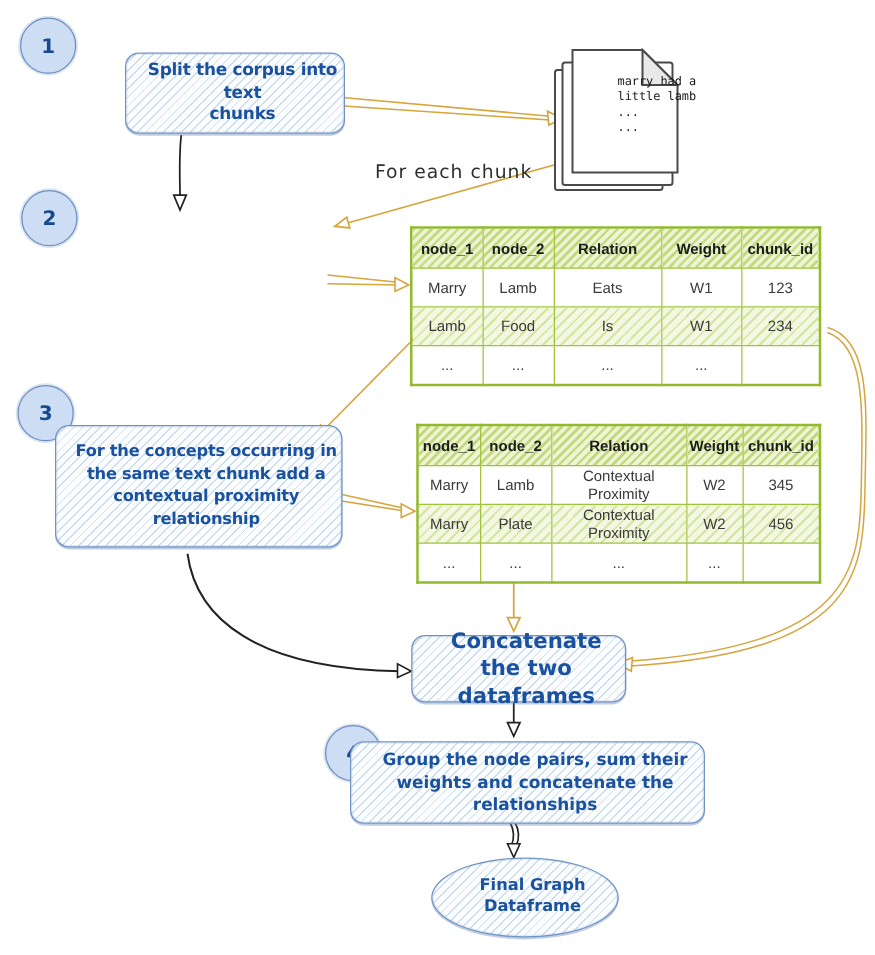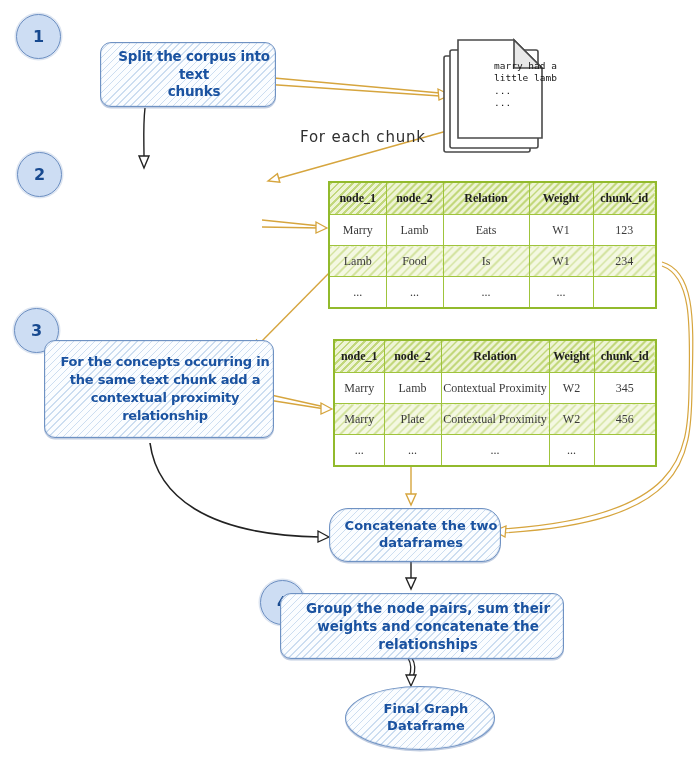--- a/index.html
+++ b/index.html
@@ -12,32 +12,32 @@
         background-image:repeating-linear-gradient(135deg,rgba(158,190,226,.50) 0 1px,transparent 1px 5px);
         border:1.7px solid #6f92c3;border-radius:11px;
         box-shadow:0 1.5px 0 rgba(100,130,180,.40), inset 0 0 0 1px rgba(130,160,205,.18);padding-left:12px;}
   .badge{position:absolute;z-index:2;display:flex;align-items:center;justify-content:center;
         width:43px;height:43px;border-radius:50%;background:#cdddf3;border:1.7px solid #6c8fc2;
         color:#17498f;font-size:16px;font-weight:700;
         box-shadow:0 0 0 1.5px rgba(120,150,200,.25);}
   .box1{left:100px;top:42px;width:162px;height:63px;font-size:13.5px;line-height:1.3;letter-spacing:-.2px;}
   .box2{left:56px;top:172px;width:200px;height:92px;font-size:13.5px;line-height:1.35;letter-spacing:-.2px;}
   .box3{left:44px;top:340px;width:216px;height:96px;font-size:13px;line-height:1.4;letter-spacing:-.2px;}
-  .boxc{left:329px;top:508px;width:158px;height:52px;font-size:13px;line-height:1.3;border-radius:19px;}
+  .boxc{left:329px;top:508px;width:158px;height:52px;font-size:17px;line-height:1.3;}
   .box4{left:280px;top:593px;width:270px;height:64px;font-size:13.5px;line-height:1.35;}
   .finale{left:345px;top:686px;width:136px;height:62px;border-radius:50%;font-size:13px;line-height:1.3;}
   .chunk-label{position:absolute;left:300px;top:128px;z-index:3;color:#2e2e2e;
         font-size:15px;letter-spacing:.8px;}
   
   .doc-text{position:absolute;left:466px;top:60px;z-index:4;color:#171717;
         font-family:"DejaVu Sans Mono","Liberation Mono",monospace;
         font-size:9.5px;line-height:1.3;white-space:pre-line;margin-left:28px;}
   
   .gtable{position:absolute;z-index:3;border-collapse:collapse;table-layout:fixed;
-        font-family:Liberation Serif, serif;}
+        font-family:Liberation Sans, sans-serif;}
   .gtable th,.gtable td{border:1.9px solid #9fc43c;text-align:center;vertical-align:middle;
         overflow:hidden;padding:0 1px;}
   .gtable{border:2.4px solid #92ba2c;}
   .gtable th{height:31px;font-size:12px;font-weight:700;color:#1c1c1c;
         background-color:#eef4d4;
         background-image:repeating-linear-gradient(135deg,rgba(158,192,50,.55) 0 2px,transparent 2px 5px);}
   .gtable td{height:30px;font-size:12px;color:#3a3a3a;background:#ffffff;}
   .gtable tr.r-green td{background-color:#f4f8e2;
         background-image:repeating-linear-gradient(135deg,rgba(158,192,50,.38) 0 1.5px,transparent 1.5px 6px);}
 </style>

